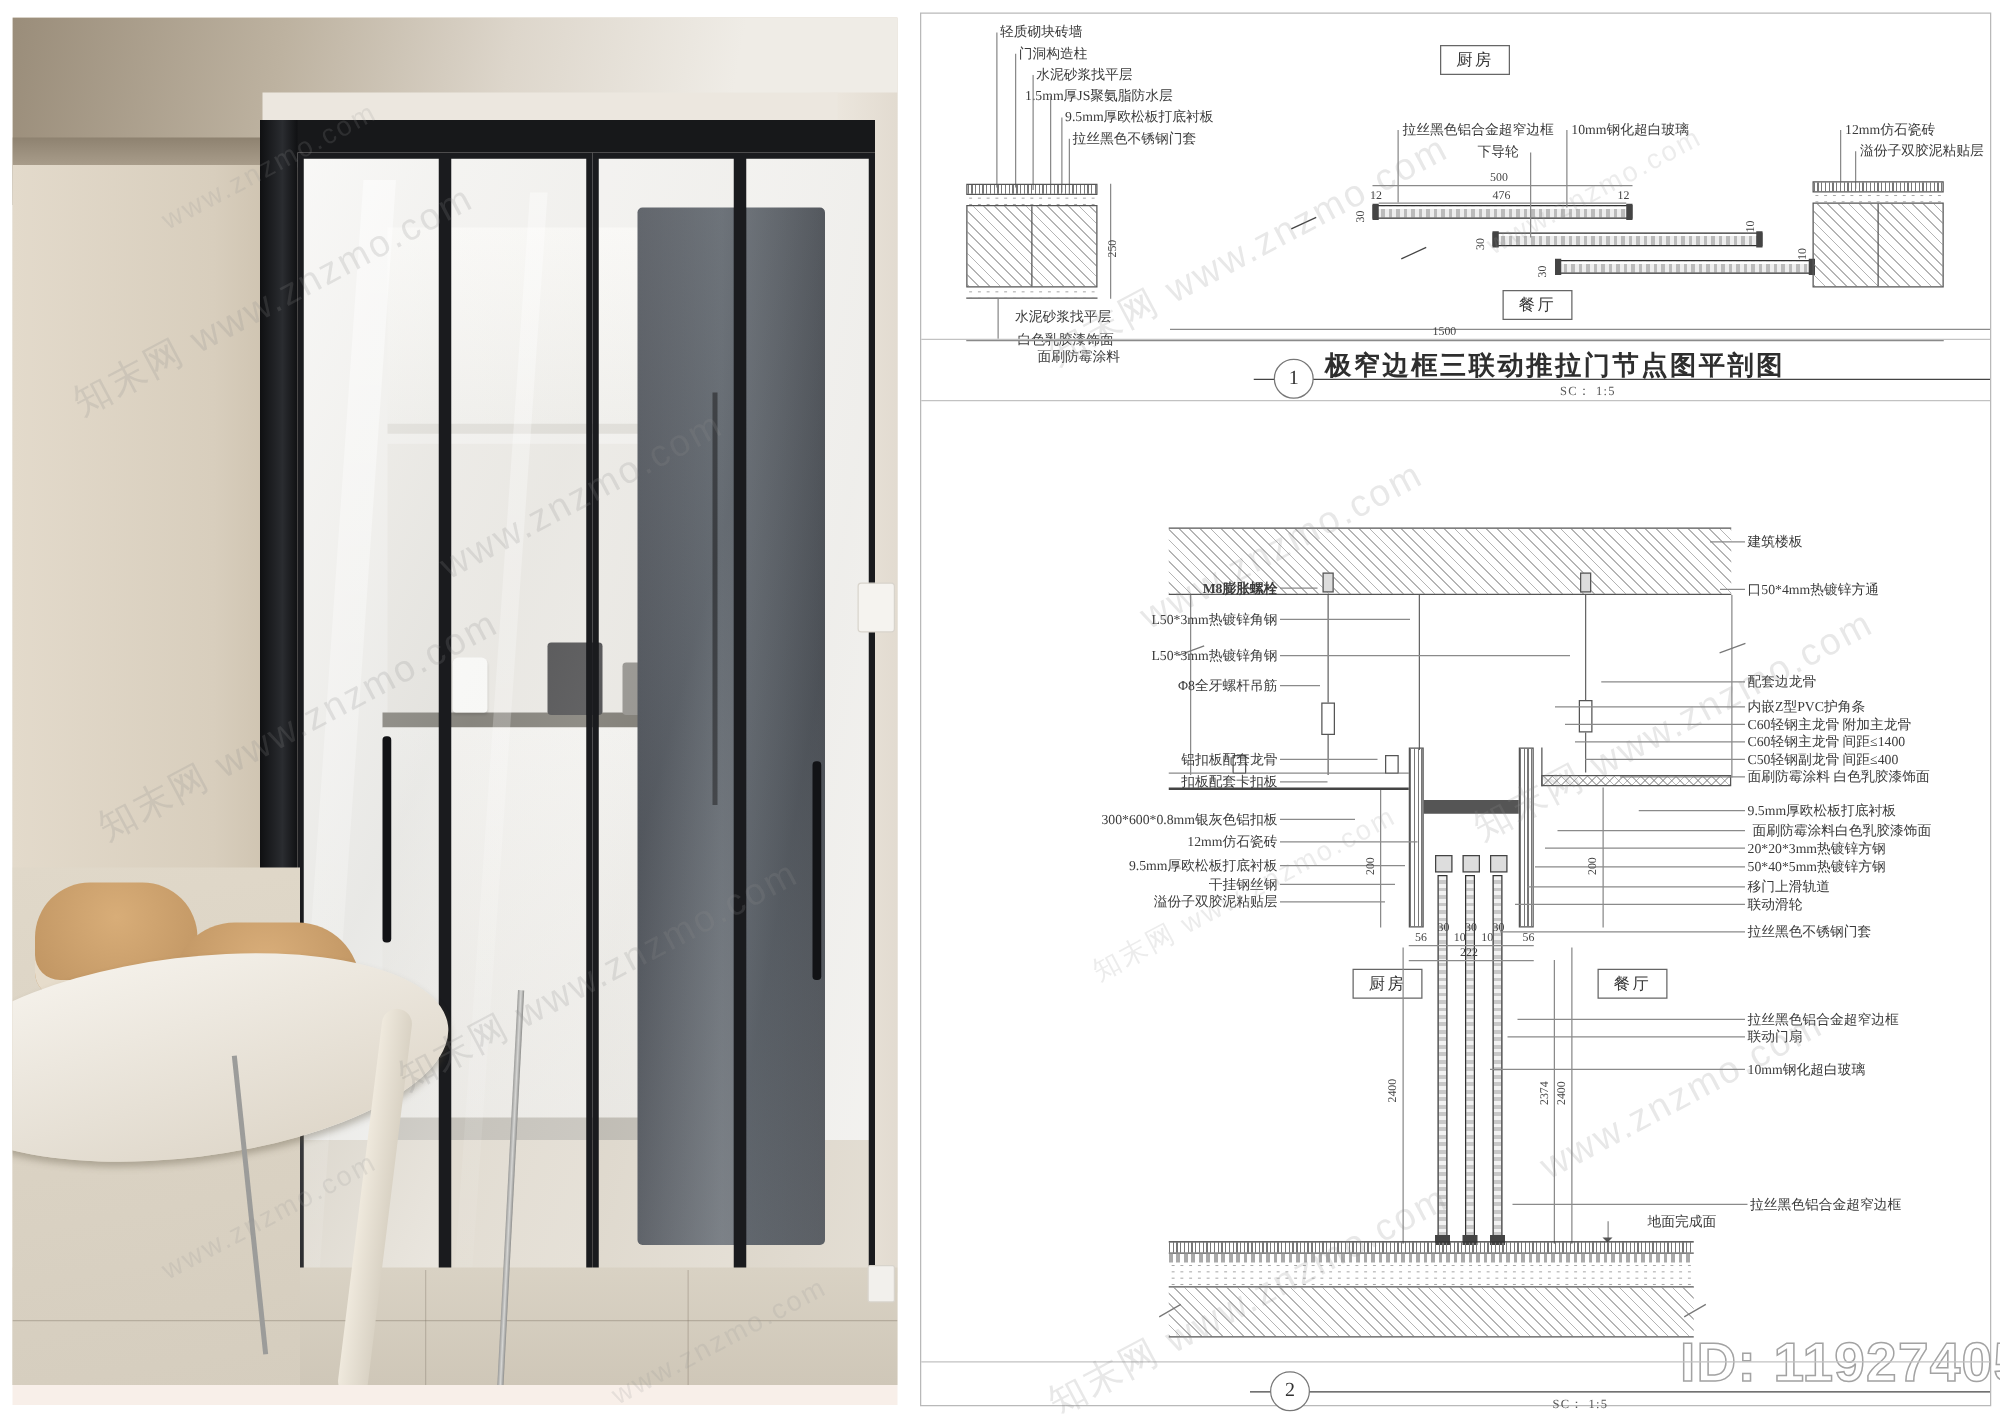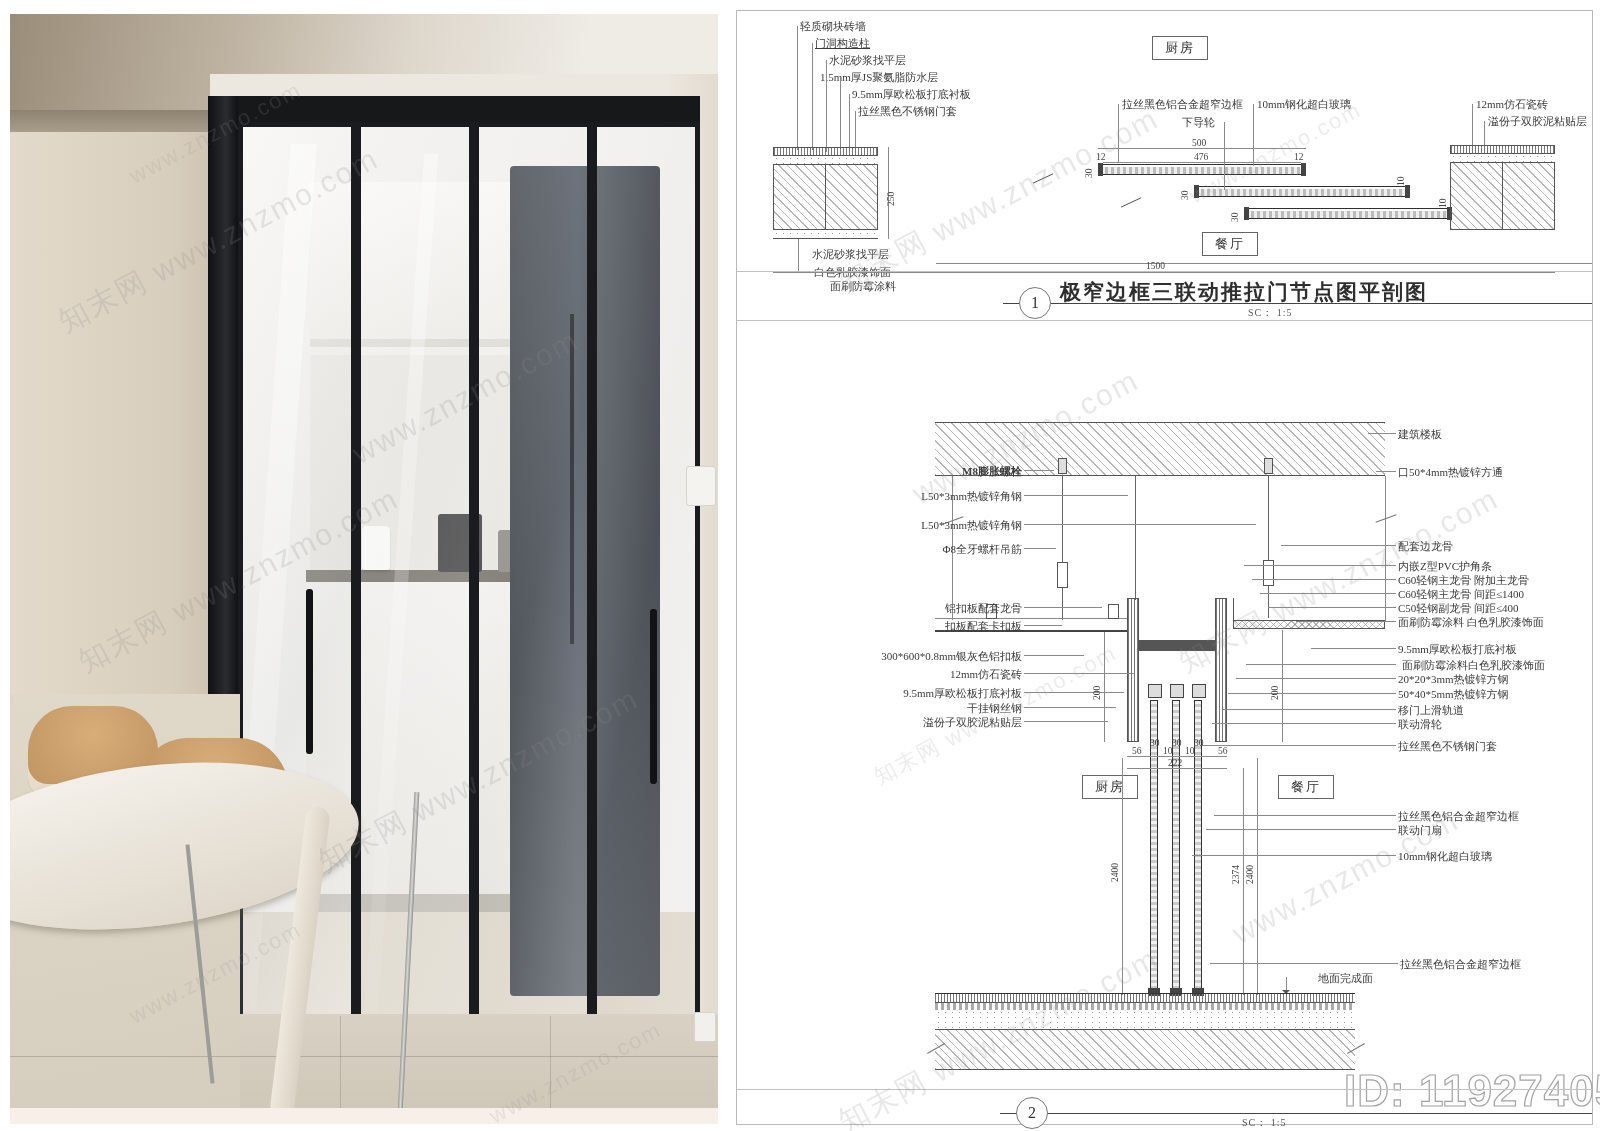--- a/index.html
+++ b/index.html
@@ -99,21 +99,21 @@
 
     <div class="abs" style="left:676px;top:452px;width:30px;height:40px;background:#f5f3ef;border:1px solid #d8d4cc;border-radius:3px;"></div>
     <div class="abs" style="left:684px;top:998px;width:22px;height:30px;background:#f2f0ec;border:1px solid #d8d4cc;border-radius:2px;"></div>
   </div>
   <div class="abs" style="left:10px;top:1108px;width:708px;height:16px;background:#f8efe9;"></div>
 
   <div class="sheet">
     <div class="frame"></div>
 
     <div class="lbl" style="left:64px;top:10px;">轻质砌块砖墙</div>
-    <div class="lbl" style="left:79px;top:27px;text-decoration:underline;">门洞构造柱</div>
+    <div class="lbl" style="left:79px;top:27px;">门洞构造柱</div>
     <div class="lbl" style="left:93px;top:44px;">水泥砂浆找平层</div>
     <div class="lbl" style="left:84px;top:61px;">1.5mm厚JS聚氨脂防水层</div>
     <div class="lbl" style="left:116px;top:78px;">9.5mm厚欧松板打底衬板</div>
     <div class="lbl" style="left:122px;top:95px;">拉丝黑色不锈钢门套</div>
     <div class="vl" style="left:61px;top:16px;height:124px;"></div>
     <div class="vl" style="left:76px;top:33px;height:107px;"></div>
     <div class="vl" style="left:90px;top:50px;height:92px;"></div>
     <div class="vl" style="left:104px;top:67px;height:78px;"></div>
     <div class="vl" style="left:113px;top:84px;height:60px;"></div>
     <div class="vl" style="left:119px;top:101px;height:44px;"></div>

